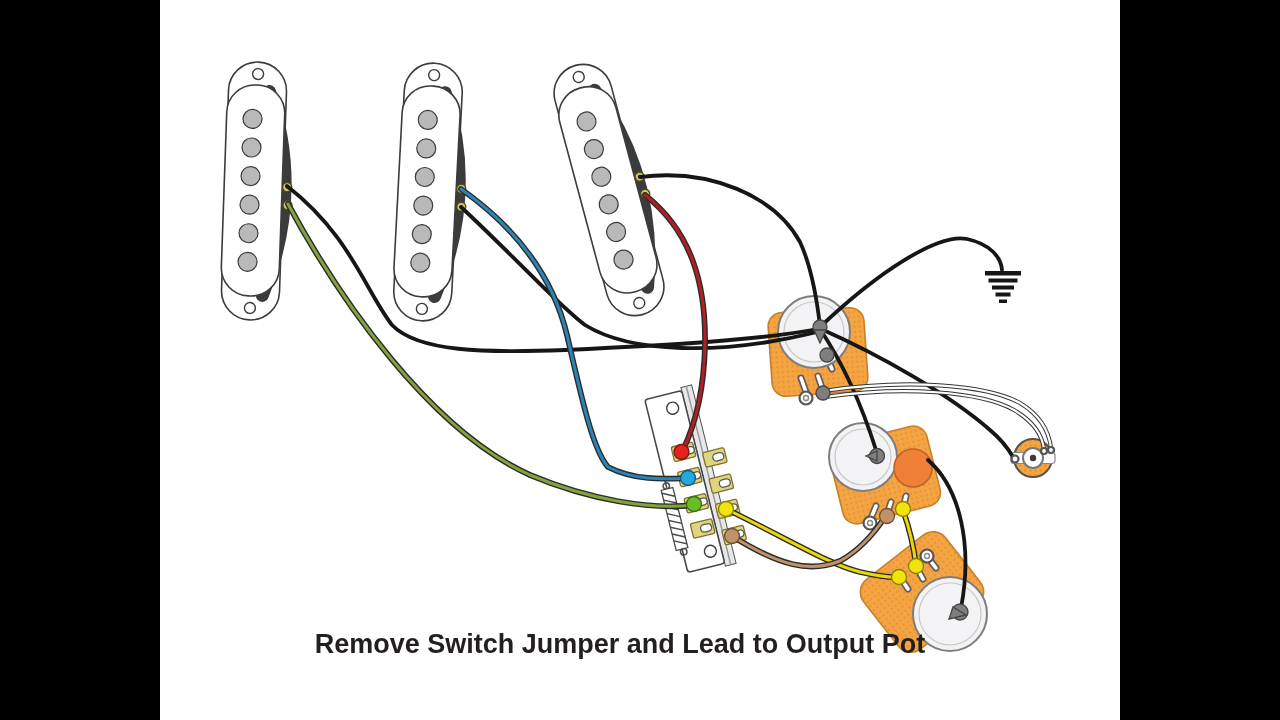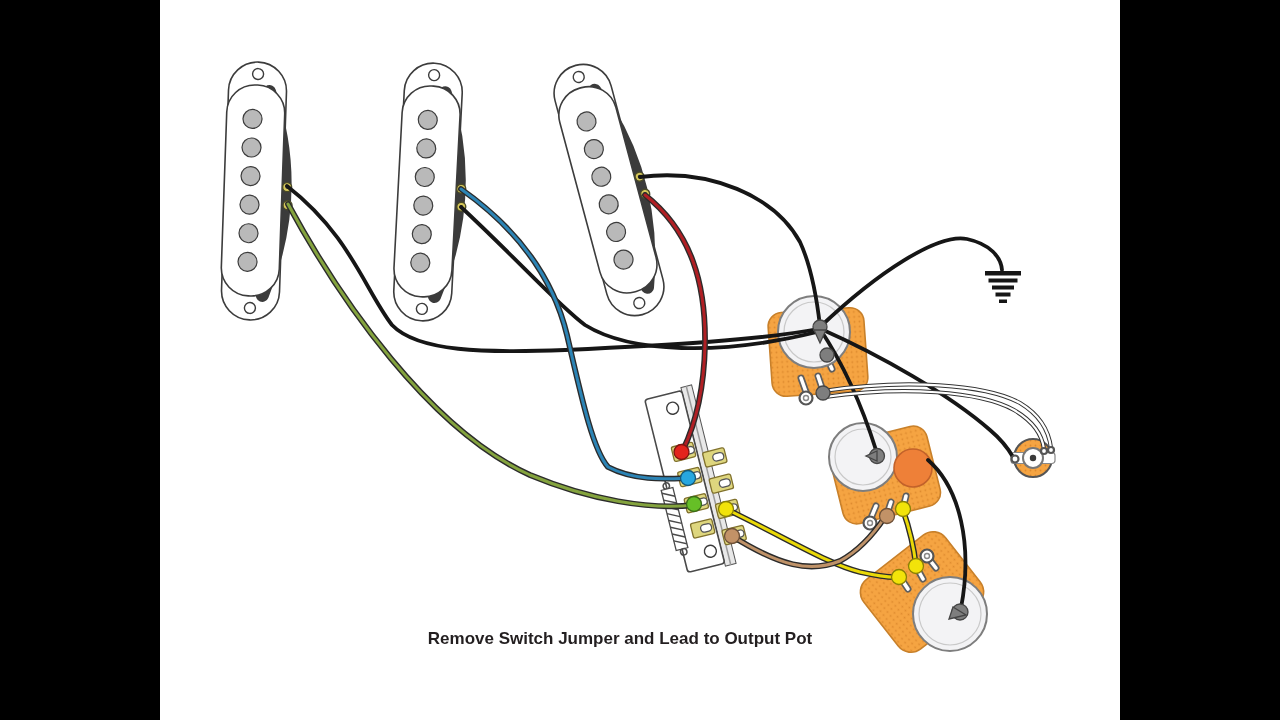--- a/index.html
+++ b/index.html
@@ -1,21 +1,21 @@
 <!DOCTYPE html>
 <html style="--frame: #000000; --canvas: #ffffff; --line: #3c3c3c; --coil: #3b3b3b; --pole-gray: #b9b9b9; --eyelet-olive: #d6c75a; --wire-black: #161616; --wire-outline: #2b2b2b; --wire-green: #84a33e; --wire-blue: #2c84b5; --wire-red: #b01f24; --wire-yellow: #ead908; --wire-tan: #bf9268; --wire-white: #ffffff; --pot-orange: #f5a442; --pot-orange-border: #c8802a; --pot-face: #f3f3f5; --cap-orange: #ee8038; --terminal: #ded67e; --terminal-border: #80712c; --blob-red: #e3241d; --blob-blue: #27a7df; --blob-green: #66bf27; --blob-yellow: #f2e30a; --blob-tan: #c29267; --blob-gray: #7e7e7e;"><head>
 <meta charset="utf-8">
 <style>
   html,body{margin:0;padding:0;background:#fff;}
   .stage{position:relative;width:1280px;height:720px;overflow:hidden;
          font-family:"Liberation Sans", sans-serif;background:var(--canvas,#ffffff);}
   .letterbox{position:absolute;top:0;width:160px;height:720px;background:var(--frame,#000);}
   .letterbox.left{left:0;} .letterbox.right{left:1120px;width:160px;}
   .caption{position:absolute;left:160px;width:920px;top:629px;text-align:center;
-           font-size:17px;font-weight:700;color:#231f20;letter-spacing:0px;}
+           font-size:27px;font-weight:700;color:#231f20;letter-spacing:0px;}
   svg{position:absolute;left:0;top:0;}
   .pickup-body{fill:#ffffff;stroke:var(--line,#3c3c3c);stroke-width:1.6;}
   .pickup-coil{fill:none;stroke:var(--coil,#3b3b3b);stroke-width:13;stroke-linecap:round;}
   .pole{fill:var(--pole-gray,#b9b9b9);stroke:var(--line,#3c3c3c);stroke-width:1.2;}
   .hole{fill:#ffffff;stroke:var(--line,#3c3c3c);stroke-width:1.4;}
   .eyelet{fill:var(--eyelet-olive,#d6c75a);stroke:#4a4a28;stroke-width:1.4;}
   .eyedot{fill:#3a3a3a;}
   .wireO{fill:none;stroke:var(--wire-outline,#2b2b2b);stroke-width:5.8;stroke-linecap:round;}
   .wb{fill:none;stroke:var(--wire-black,#161616);stroke-width:3.8;stroke-linecap:round;}
   .wgreen{fill:none;stroke:var(--wire-green,#84a33e);stroke-width:3;stroke-linecap:round;}

